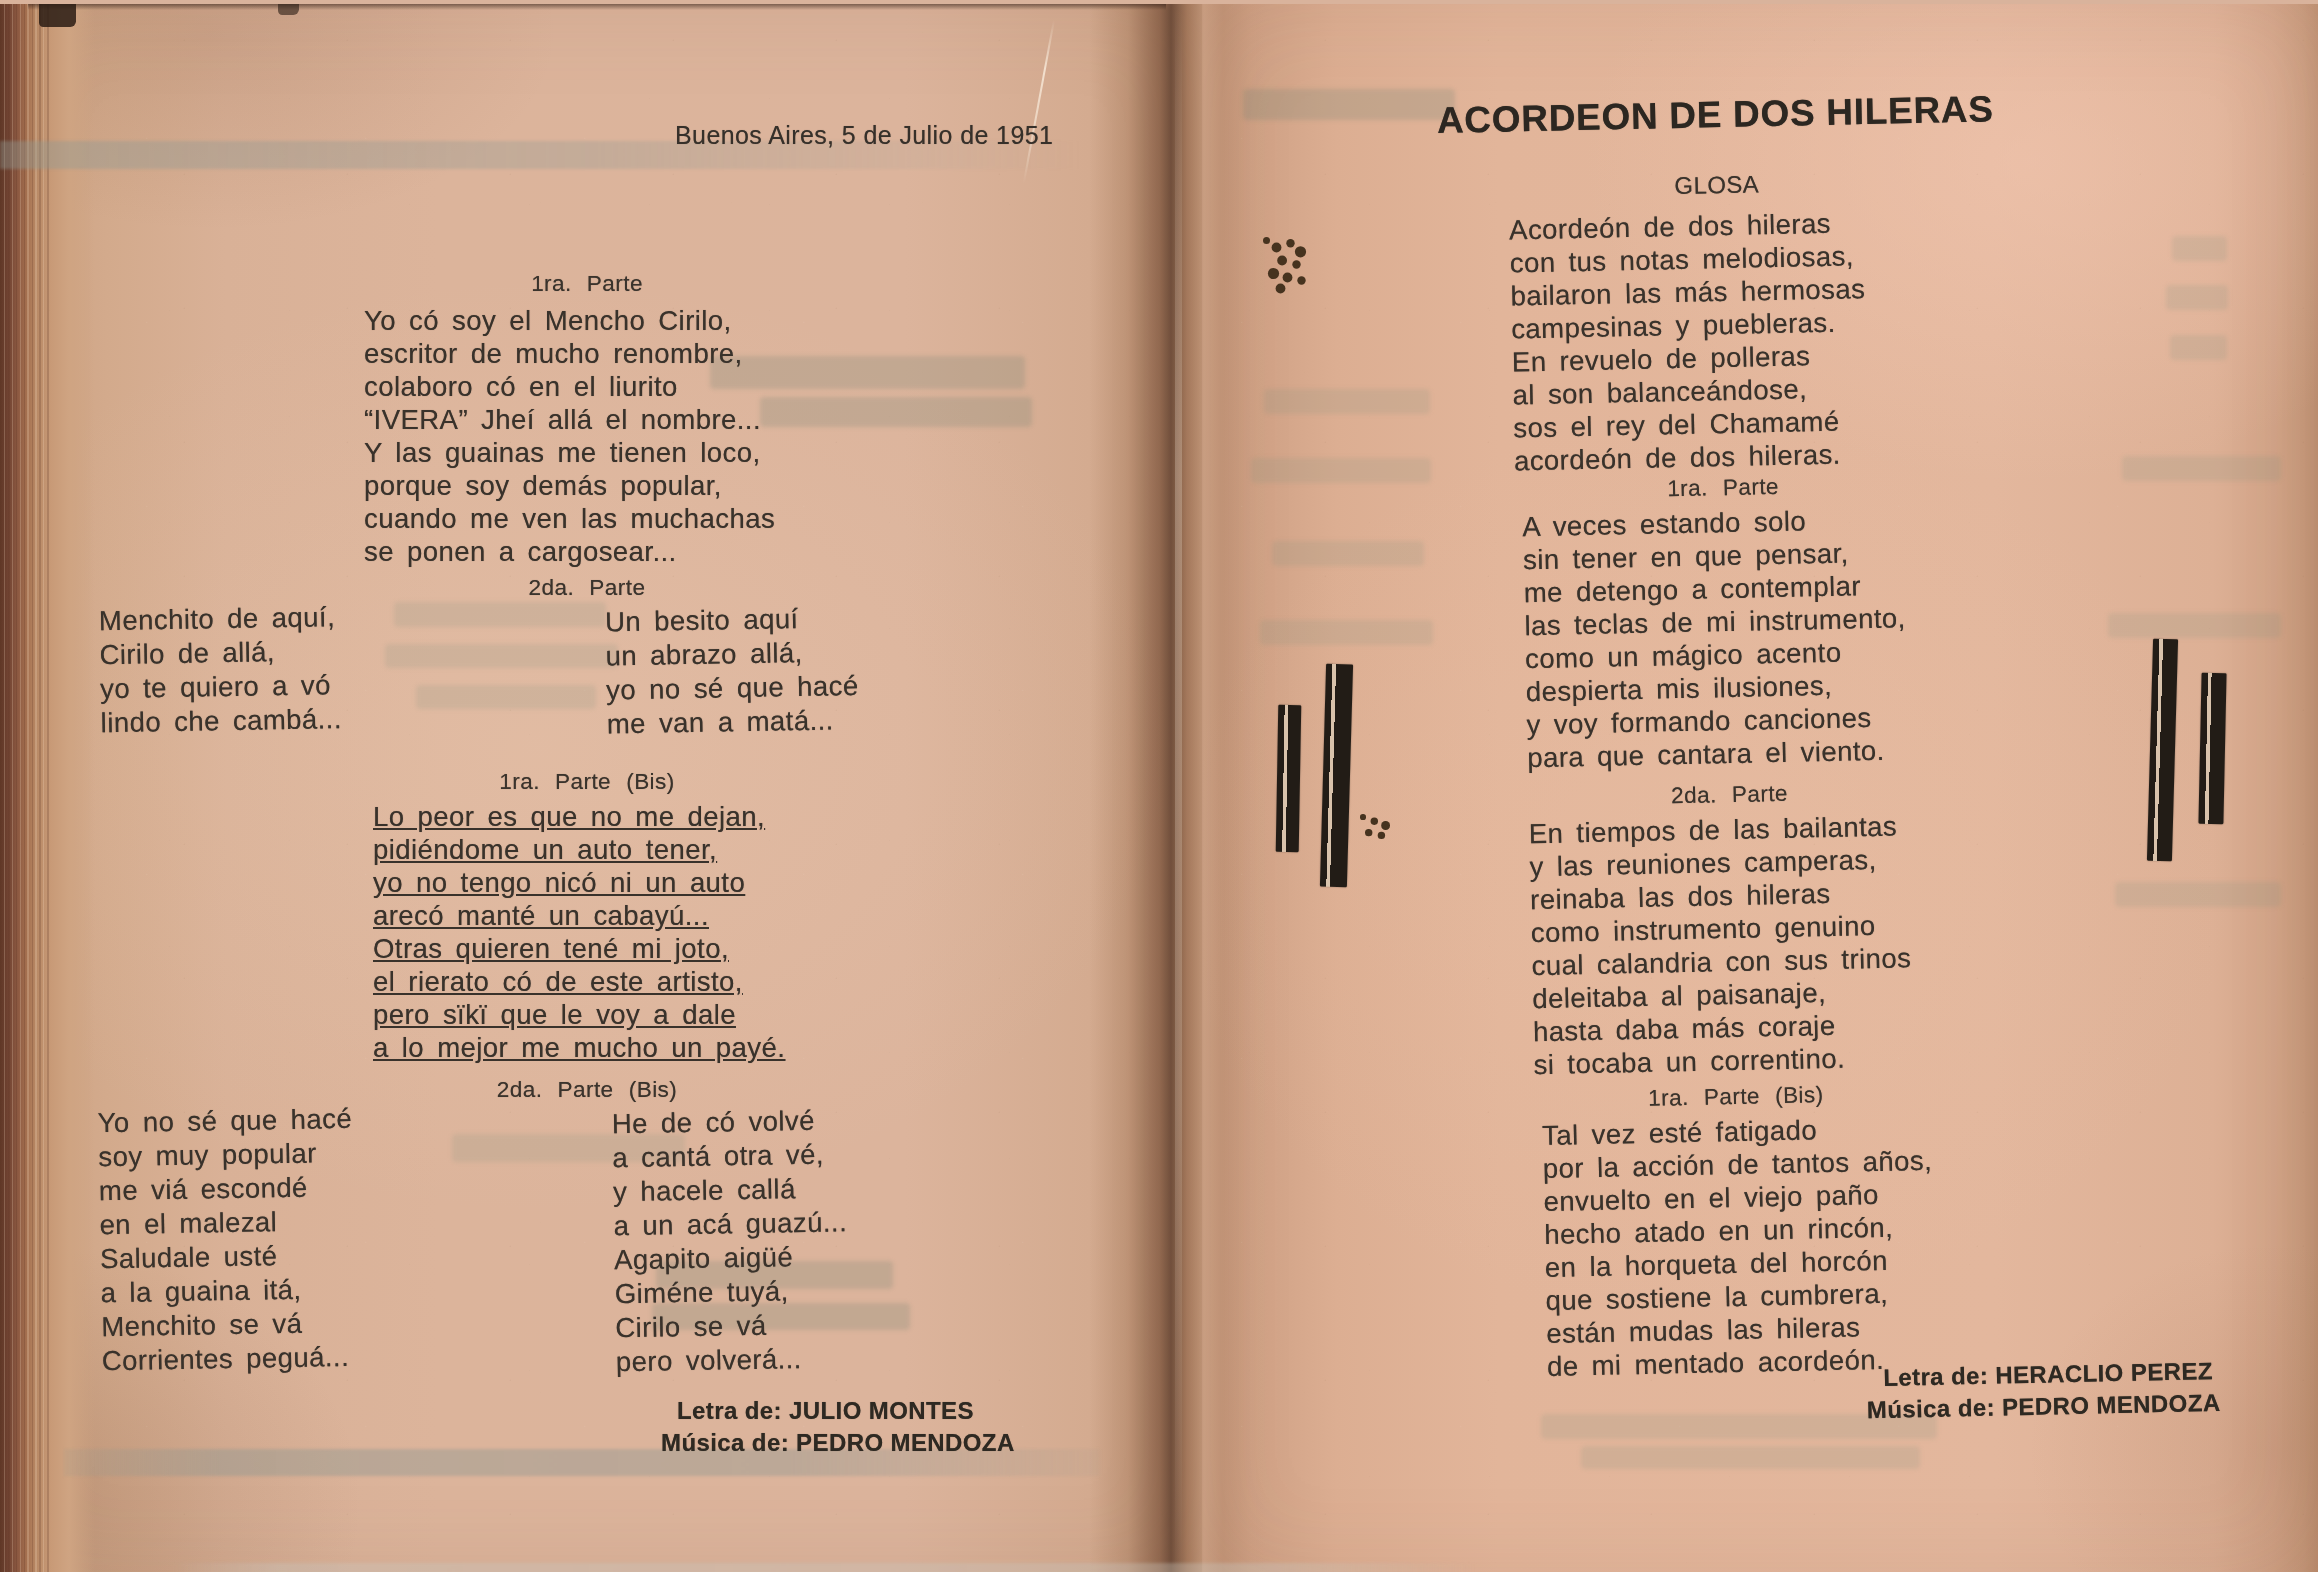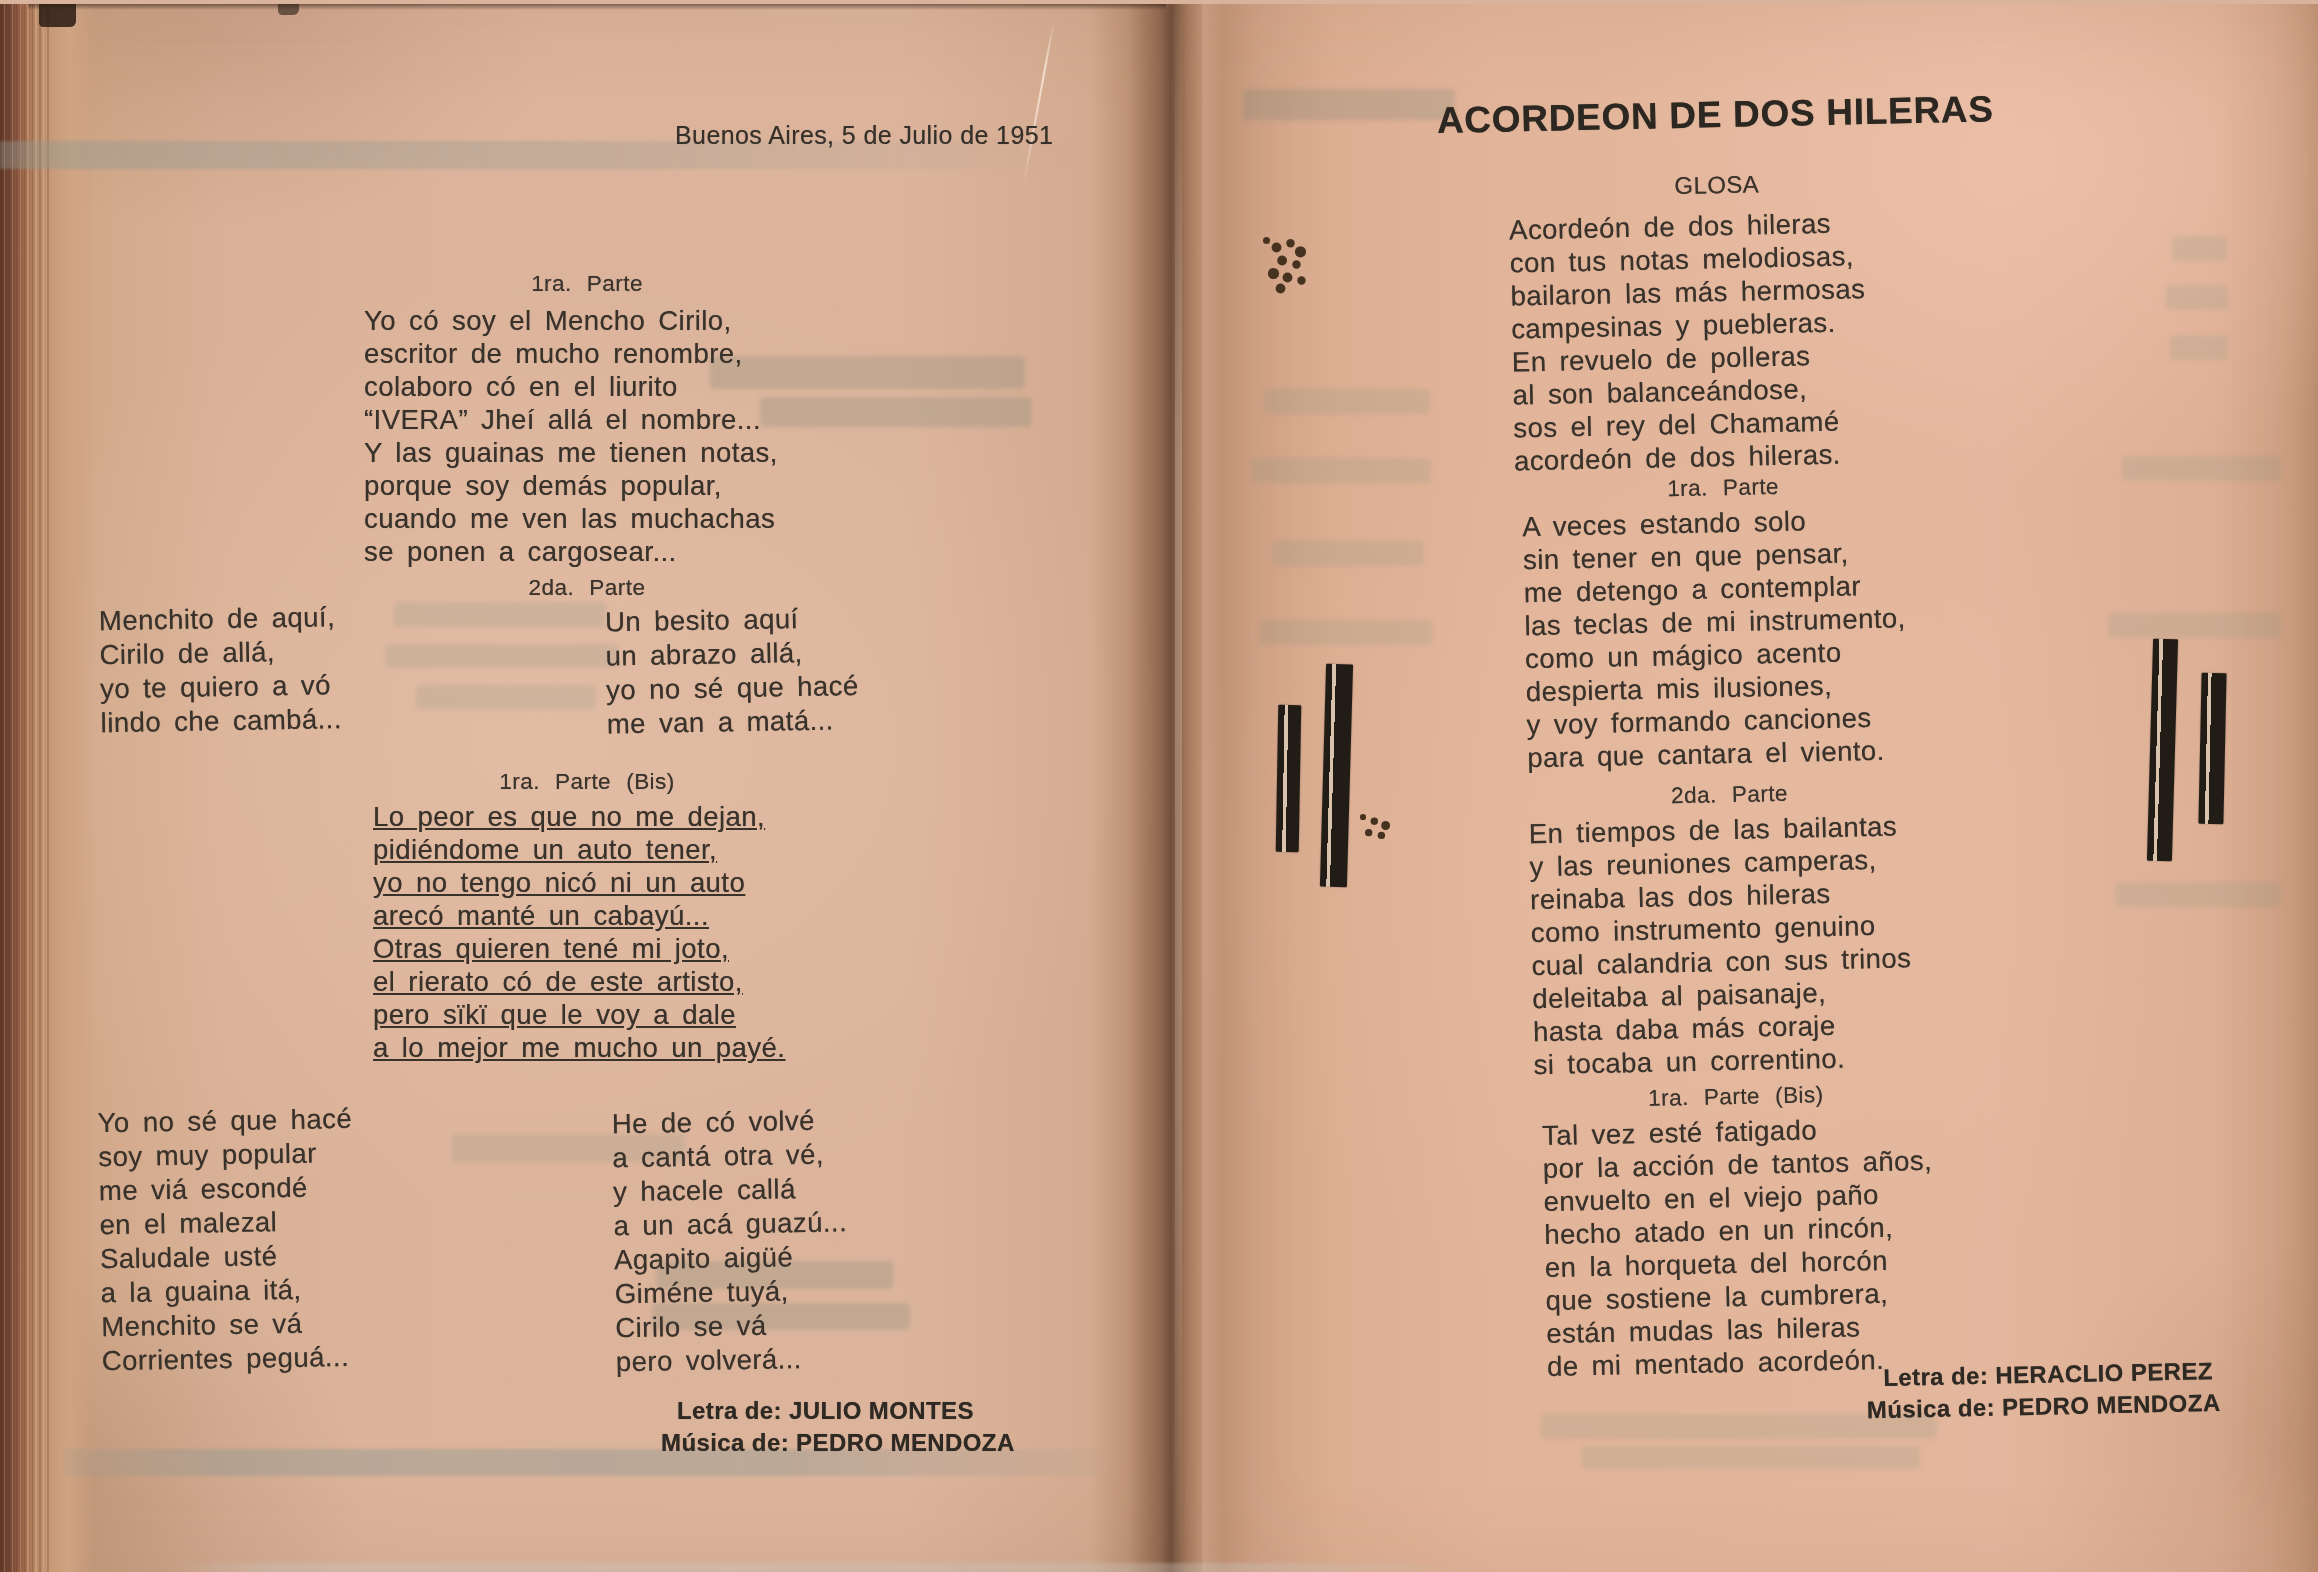--- a/index.html
+++ b/index.html
@@ -152,21 +152,21 @@
   <div class="t date-line" style="left:675px;top:117px;">Buenos Aires, 5 de Julio de 1951</div>
 
 
   <div class="t label" style="left:304px;top:267px;width:566px;">1ra. Parte</div>
 
   <div class="t lyric-block stanza" style="left:364px;top:300px;">
       <div class="line">Yo có soy el Mencho Cirilo,</div>
       <div class="line">escritor de mucho renombre,</div>
       <div class="line">colaboro có en el liurito</div>
       <div class="line">“IVERA” Jheí allá el nombre...</div>
-      <div class="line">Y las guainas me tienen notas,</div>
+      <div class="line">Y las guainas me tienen loco,</div>
       <div class="line">porque soy demás popular,</div>
       <div class="line">cuando me ven las muchachas</div>
       <div class="line">se ponen a cargosear...</div>
     </div>
 
   <div class="t label" style="left:304px;top:571px;width:566px;">2da. Parte</div>
 
   <div class="abs tilt" style="left:0;top:602px;width:1103px;height:156px;">
     <div class="t lyric-block lh48 stanza" style="left:100px;top:0;">
         <div class="line">Menchito de aquí,</div>
@@ -188,20 +188,21 @@
       <div class="line">Lo peor es que no me dejan,</div>
       <div class="line">pidiéndome un auto tener,</div>
       <div class="line">yo no tengo nicó ni un auto</div>
       <div class="line">arecó manté un cabayú...</div>
       <div class="line">Otras quieren tené mi joto,</div>
       <div class="line">el rierato có de este artisto,</div>
       <div class="line">pero sïkï que le voy a dale</div>
       <div class="line">a lo mejor me mucho un payé.</div>
     </div>
 
+  <div class="t label" style="left:304px;top:1073px;width:566px;">2da. Parte (Bis)</div>
 
   <div class="abs tilt" style="left:0;top:1104px;width:1103px;height:297px;">
     <div class="t lyric-block lh48 stanza" style="left:100px;top:0;">
         <div class="line">Yo no sé que hacé</div>
         <div class="line">soy muy popular</div>
         <div class="line">me viá escondé</div>
         <div class="line">en el malezal</div>
         <div class="line">Saludale usté</div>
         <div class="line">a la guaina itá,</div>
         <div class="line">Menchito se vá</div>

